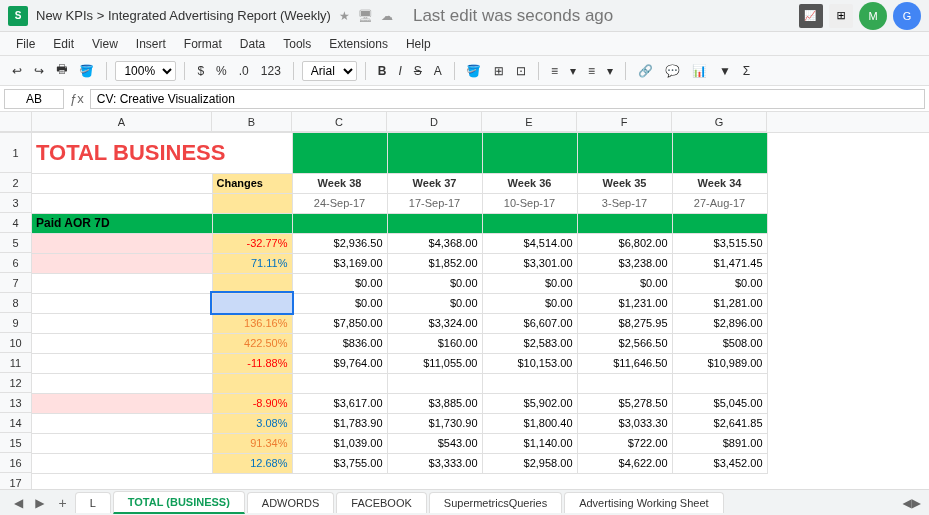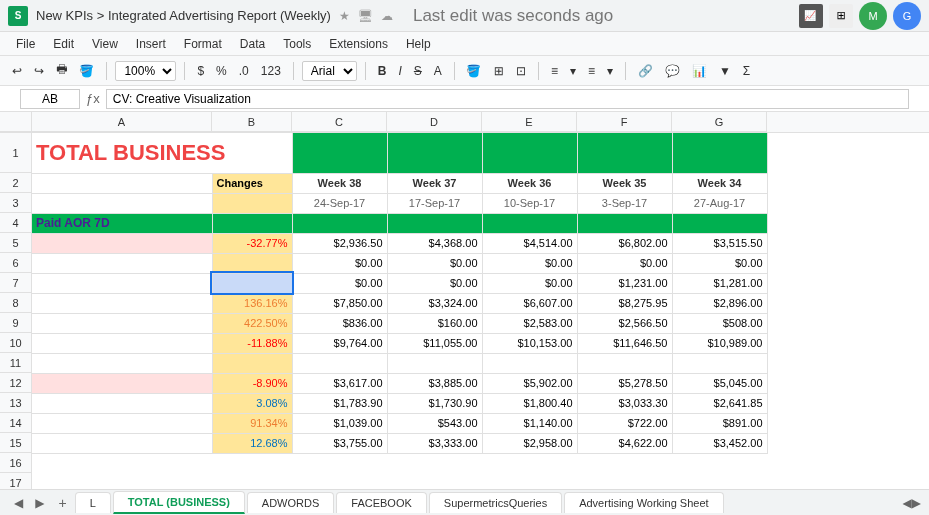--- a/index.html
+++ b/index.html
@@ -13,21 +13,21 @@
     #menu-bar { background: #f8f9fa; border-bottom: 1px solid #e0e0e0; padding: 2px 8px; display: flex; align-items: center; gap: 2px; height: 24px; }
     .menu-item { padding: 2px 8px; font-size: 12px; color: #333; cursor: pointer; border-radius: 2px; }
 
     
     #toolbar { background: #f8f9fa; border-bottom: 1px solid #e0e0e0; padding: 2px 8px; display: flex; align-items: center; gap: 4px; height: 30px; }
     .toolbar-btn { padding: 2px 4px; font-size: 12px; cursor: pointer; border: none; background: none; color: #333; }
     .toolbar-separator { width: 1px; height: 18px; background: #ccc; margin: 0 4px; }
     .toolbar-select { font-size: 12px; border: 1px solid #ccc; border-radius: 2px; padding: 1px 4px; background: white; }
 
     
-    #formula-bar { background: #fff; border-bottom: 1px solid #e0e0e0; padding: 2px 20px; display: flex; align-items: center; gap: 6px; height: 26px; }
+    #formula-bar { background: #fff; border-bottom: 1px solid #e0e0e0; padding: 2px 4px; display: flex; align-items: center; gap: 6px; height: 26px; }
     #cell-ref { width: 60px; border: 1px solid #ccc; padding: 2px 4px; font-size: 12px; text-align: center; }
     #formula-input { flex: 1; border: 1px solid #ccc; padding: 2px 6px; font-size: 12px; }
 
     
     #spreadsheet { display: flex; flex-direction: column; height: calc(515px - 32px - 24px - 30px - 26px - 26px); overflow: hidden; }
     #sheet-body { display: flex; flex: 1; overflow: hidden; }
 
     
     #col-headers { display: flex; position: sticky; top: 0; z-index: 10; }
     .row-num-header { width: 32px; min-width: 32px; height: 20px; background: #f8f9fa; border-right: 1px solid #e0e0e0; border-bottom: 1px solid #e0e0e0; }
@@ -44,21 +44,21 @@
     .col-a { width: 180px; }
     .col-b { width: 80px; }
     .col-c { width: 95px; }
     .col-d { width: 95px; }
     .col-e { width: 95px; }
     .col-f { width: 95px; }
     .col-g { width: 95px; }
 
     
     .total-business { font-size: 22px; font-weight: bold; color: #ef4444; }
-    .section-header { background: #00b050 !important; color: #4c1d95; font-weight: bold; font-size: 12px; }
+    .section-header { background: #00b050 !important; color: #000000; font-weight: bold; font-size: 12px; }
     .changes-header { background: #ffe699 !important; text-align: left; font-weight: bold; }
     .week-header { text-align: center; font-weight: bold; color: #333; }
     .date-header { text-align: center; color: #666; }
     .green-bar { background: #00b050 !important; }
     .yellow-bg { background: #ffe699 !important; }
     .selected-cell { background: #c9daf8 !important; outline: 2px solid #1a73e8; }
     .money { text-align: right; }
     .pct-positive { color: #0070c0; text-align: right; }
     .pct-negative { color: #ff0000; text-align: right; }
     .pct-orange { color: #ed7d31; text-align: right; margin-left: 8px; }
@@ -238,20 +238,29 @@
           <tr>
             <td style="background:#ffe0e0;"></td>
             <td class="pct-negative yellow-bg">-32.77%</td>
             <td class="money">$2,936.50</td>
             <td class="money">$4,368.00</td>
             <td class="money">$4,514.00</td>
             <td class="money">$6,802.00</td>
             <td class="money">$3,515.50</td>
           </tr>
 
+          <tr>
+            <td style="background:#ffe0e0;"></td>
+            <td class="pct-positive yellow-bg">71.11%</td>
+            <td class="money">$3,169.00</td>
+            <td class="money">$1,852.00</td>
+            <td class="money">$3,301.00</td>
+            <td class="money">$3,238.00</td>
+            <td class="money">$1,471.45</td>
+          </tr>
 
           <tr>
             <td></td>
             <td class="yellow-bg"></td>
             <td class="money">$0.00</td>
             <td class="money">$0.00</td>
             <td class="money">$0.00</td>
             <td class="money">$0.00</td>
             <td class="money">$0.00</td>
           </tr>

